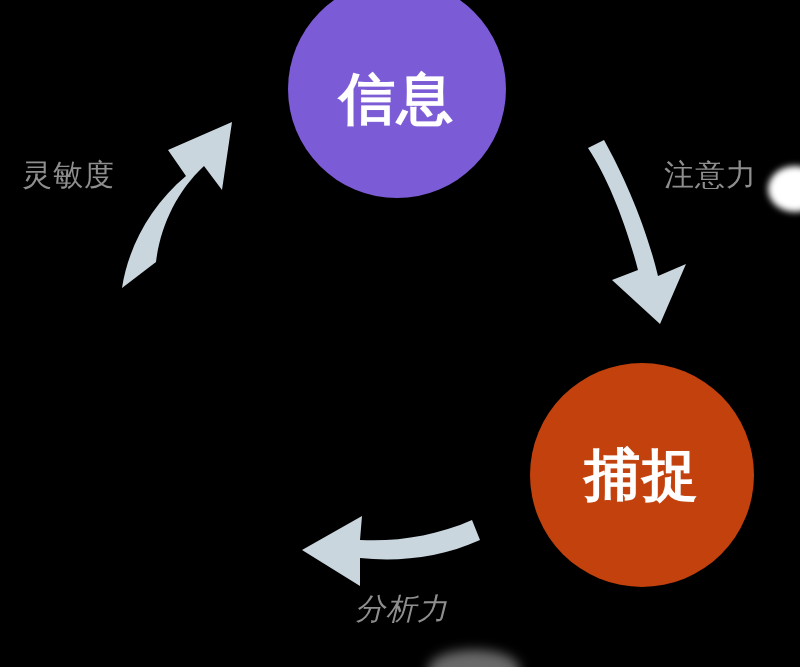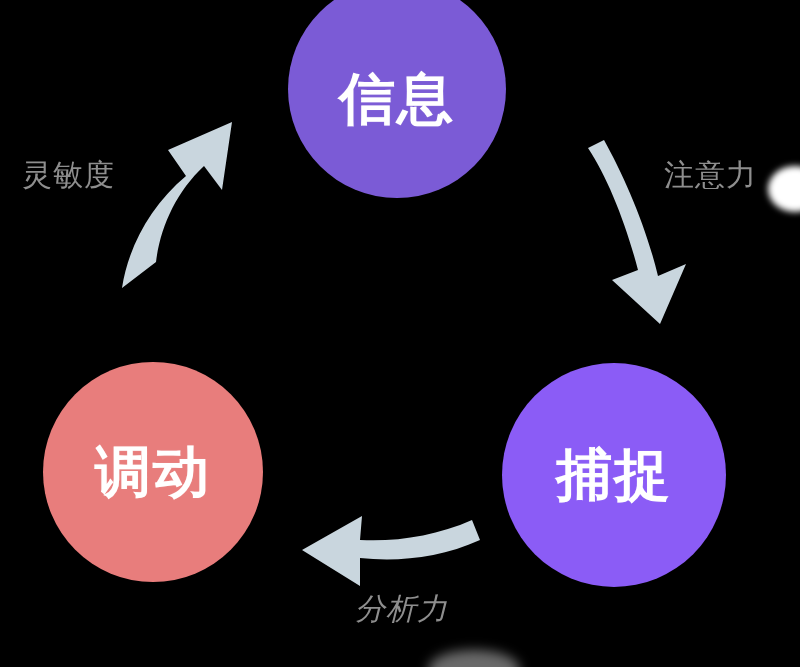--- a/index.html
+++ b/index.html
@@ -42,25 +42,25 @@
     width: 218px;
     height: 218px;
     background: #7b5bd6;
   }
   #node-information .node-label {
     font-size: 56px;
     transform: translateY(10px);
   }
   
   #node-capture {
-    left: 502px;
+    left: 530px;
     top: 363px;
     width: 224px;
     height: 224px;
-    background: #8b5cf6;
+    background: #c2410c;
   }
   #node-capture .node-label {
     font-size: 56px;
   }
   
   #node-mobilize {
     left: 43px;
     top: 362px;
     width: 220px;
     height: 220px;
@@ -159,23 +159,20 @@
   <div class="blob" id="blob-bottom"></div>
 
   <div class="node" id="node-information">
     <span class="node-label">信息</span>
   </div>
 
   <div class="node" id="node-capture">
     <span class="node-label">捕捉</span>
   </div>
 
-  <div class="node" id="node-mobilize">
-    <span class="node-label">调动</span>
-  </div>
 
   <div class="edge-label" id="label-attention">注意力</div>
 
   <div class="edge-label" id="label-sensitivity">灵敏度</div>
 
   <div class="edge-label" id="label-analysis">分析力</div>
 
 </div>
 
 </body></html>

